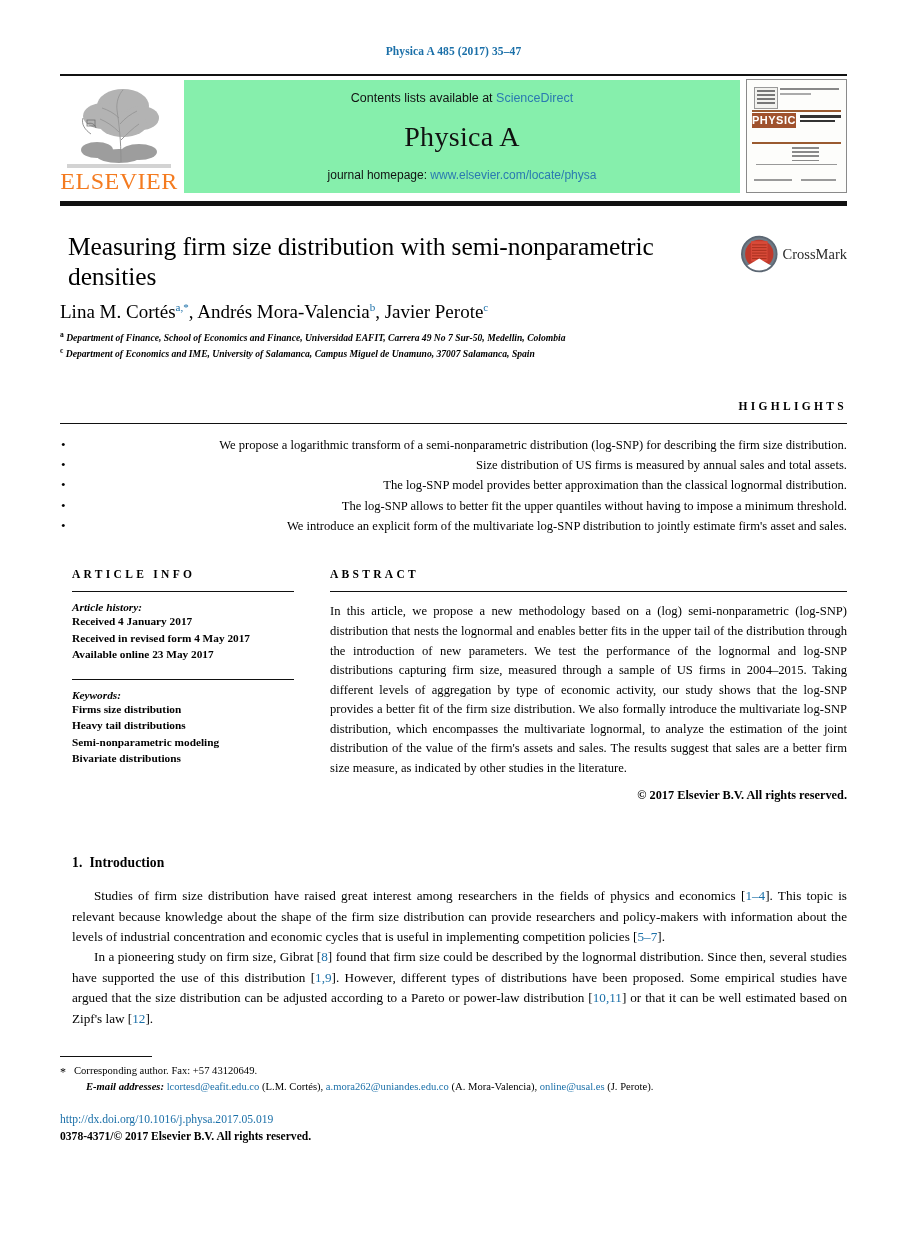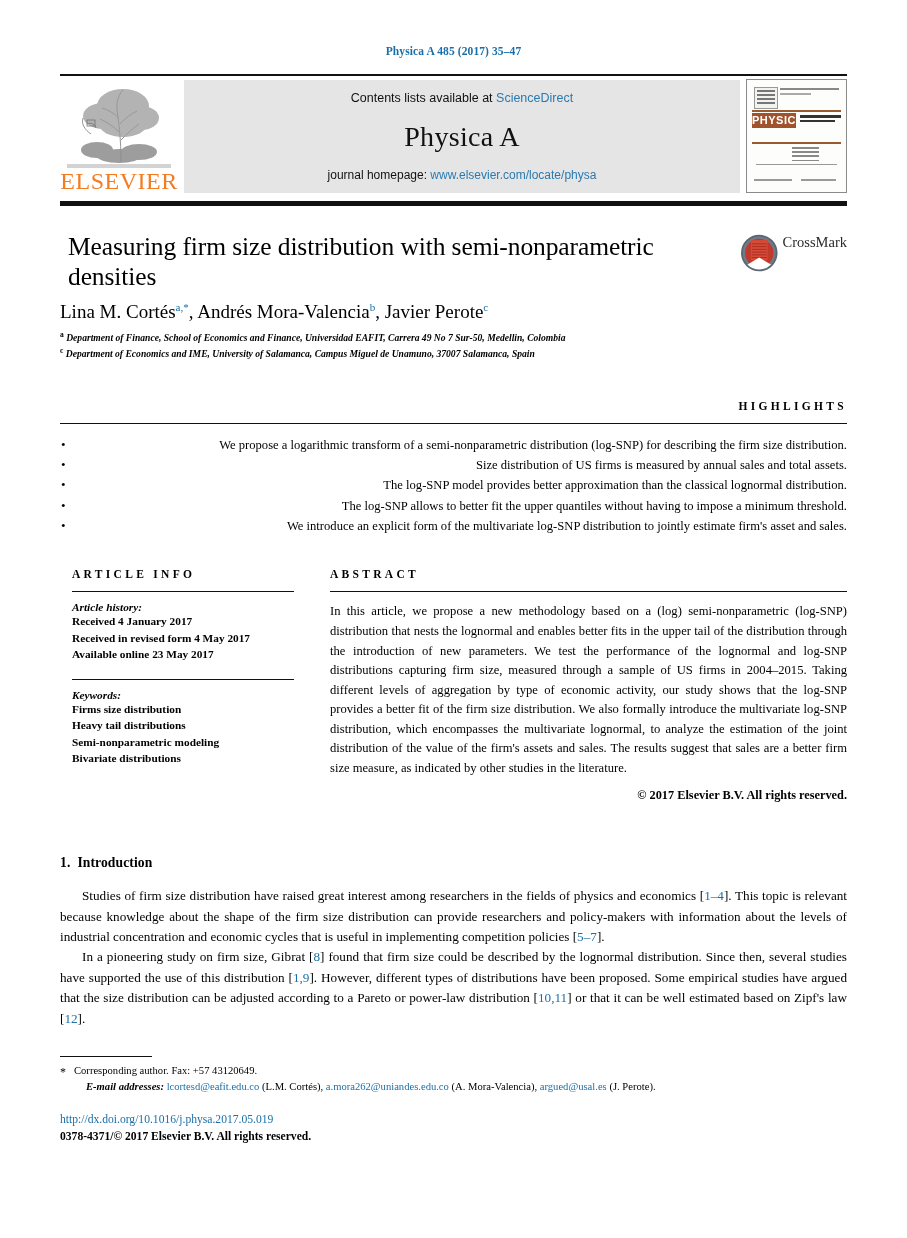--- a/index.html
+++ b/index.html
@@ -56,21 +56,21 @@
   .elsevier-word {
     color: #f47b20;
     font-family: Liberation Serif, serif;
     font-size: 24px;
     letter-spacing: .5px;
     line-height: 1;
     margin-top: 1px;
   }
   .journal-band {
     flex: 1 1 auto;
-    background: #e5e5e5;
+    background: #86efac;
     margin: 4px 6px 6px 6px;
     display: flex;
     flex-direction: column;
     justify-content: space-between;
     align-items: center;
     padding: 11px 0 11px 0;
     box-sizing: border-box;
   }
   .contents-line {
     font-family: "Liberation Sans", sans-serif;
@@ -152,21 +152,21 @@
     font-style: italic;
     font-weight: bold;
     line-height: 1.48;
   }
   .affil sup { font-style: normal; font-size: 7.5px; vertical-align: super; }
 
   .crossmark {
     position: absolute;
     right: 0; top: 2px;
     width: 106px; height: 40px;
-    display: flex; gap: 5px;
+    display: flex; align-items: center; gap: 5px;
   }
   .cm-badge { width: 38px; height: 38px; position: relative; }
   .cm-text {
     font-family: "Liberation Serif", serif;
     font-size: 14.5px;
     color: #2b2b2b;
   }
 
   
   .spaced-head {
@@ -222,21 +222,21 @@
     margin-top: 10px;
   }
   .abs-copy {
     font-size: 12.3px;
     font-weight: bold;
     text-align: right;
     margin-top: 10px;
   }
 
   
-  .intro { margin-top: 52px; }
+  .intro { margin-top: 52px; margin-left: 12px; }
   .intro h2 {
     font-size: 13.6px;
     font-weight: bold;
     margin: 0;
     letter-spacing: .1px;
   }
   .intro p {
     font-size: 13.2px;
     line-height: 1.55;
     text-align: justify;
@@ -443,21 +443,21 @@
     <div class="fn-line">
       <span class="fn-star">*</span>
       <span>Corresponding author. Fax: +57 43120649.</span>
     </div>
     <div class="fn-line2">
       <i>E-mail addresses:</i>
       <span class="mail">lcortesd@eafit.edu.co</span>
       <span>(L.M. Cortés)</span>,
       <span class="mail">a.mora262@uniandes.edu.co</span>
       <span>(A. Mora-Valencia)</span>,
-      <span class="mail">argued@usal.es</span>
+      <span class="mail">online@usal.es</span>
       <span>(J. Perote)</span>.
     </div>
   </div>
 
   <div class="bottom-block">
     <div class="doi">http://dx.doi.org/10.1016/j.physa.2017.05.019</div>
     <div class="issn">0378-4371/© 2017 Elsevier B.V. All rights reserved.</div>
   </div>
 
 </div>

